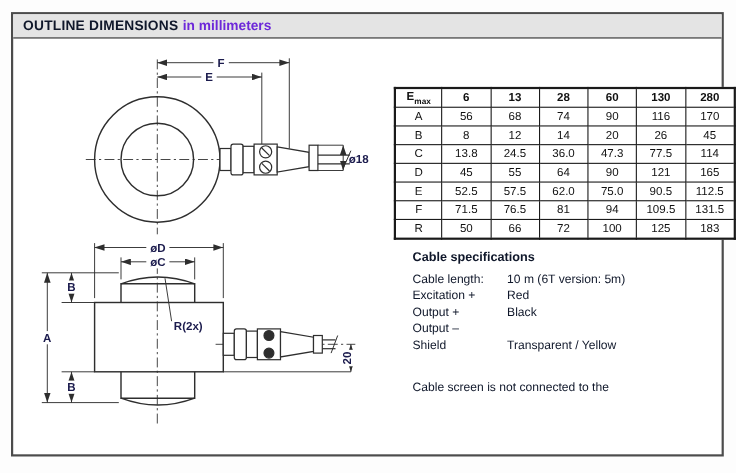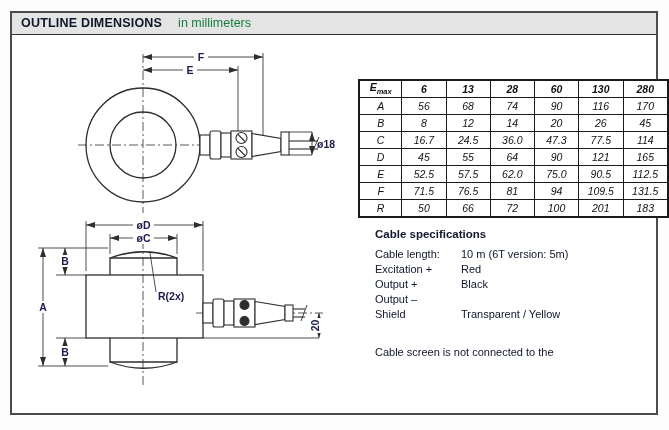--- a/index.html
+++ b/index.html
@@ -4,30 +4,30 @@
 <style>
   html,body { margin:0; padding:0; background:#ffffff; }
   body { width:669px; height:430px; font-family:"Liberation Sans", sans-serif; }
   .page { position:relative; width:669px; height:430px; background:#fdfdfd; overflow:hidden; }
 
   .frame { position:absolute; left:10px; top:11px; width:648px; height:404px;
            border:2px solid #4c4c4c; background:#ffffff; box-sizing:border-box; }
   .titlebar { height:20px; background:#e4e4e4; border-bottom:1px solid #333;
               padding:1px 0 0 9px; font-size:12.5px; line-height:19px; white-space:nowrap; }
   .t1 { font-weight:bold; color:#0f172a; letter-spacing:.2px; }
-  .t2 { color:#15803d; margin-left:16px; }
+  .t2 { color:#6d28d9; margin-left:4px;font-weight:bold; }
 
   svg.draw { position:absolute; left:0; top:0; }
   .dimtext text { font-family:"Liberation Sans", sans-serif; font-size:10.5px; font-weight:bold;
                   fill:#1b1b4d; text-anchor:middle; }
 
   table.dims { position:absolute; left:358px; top:79px; border-collapse:collapse;
                table-layout:fixed; border:2px solid #1a1a1a; background:#fff; }
   table.dims th, table.dims td { border:1px solid #1a1a1a; font-size:10.5px; text-align:center;
-               height:16px; padding:0 2px; color:#111;font-style:italic; }
+               height:16px; padding:0 2px; color:#111; }
   table.dims th { font-weight:bold; }
   table.dims sub { font-size:7.5px; }
   .c0 { width:38px; } .c { width:40px; }
 
   .specs { position:absolute; left:375px; top:228px; width:298px; color:#0f172a; }
   .specs .hd { font-size:11.5px; font-weight:bold; margin:0 0 7px 0; }
   .spec-row { display:grid; grid-template-columns:86px auto; font-size:11px; line-height:15px; }
   .note { margin-top:23px; font-size:11px; line-height:14px; }
 </style>
 </head>
@@ -182,21 +182,21 @@
       <td>B</td>
       <td>8</td>
       <td>12</td>
       <td>14</td>
       <td>20</td>
       <td>26</td>
       <td>45</td>
     </tr>
     <tr>
       <td>C</td>
-      <td>16.7</td>
+      <td>13.8</td>
       <td>24.5</td>
       <td>36.0</td>
       <td>47.3</td>
       <td>77.5</td>
       <td>114</td>
     </tr>
     <tr>
       <td>D</td>
       <td>45</td>
       <td>55</td>
@@ -222,21 +222,21 @@
       <td>94</td>
       <td>109.5</td>
       <td>131.5</td>
     </tr>
     <tr>
       <td>R</td>
       <td>50</td>
       <td>66</td>
       <td>72</td>
       <td>100</td>
-      <td>201</td>
+      <td>125</td>
       <td>183</td>
     </tr>
   </tbody>
     </table>
 
   <div class="specs">
     <div class="hd">Cable specifications</div>
     <div class="spec-row">
       <span>Cable length:</span>
       <span>10 m (6T version: 5m)</span>

